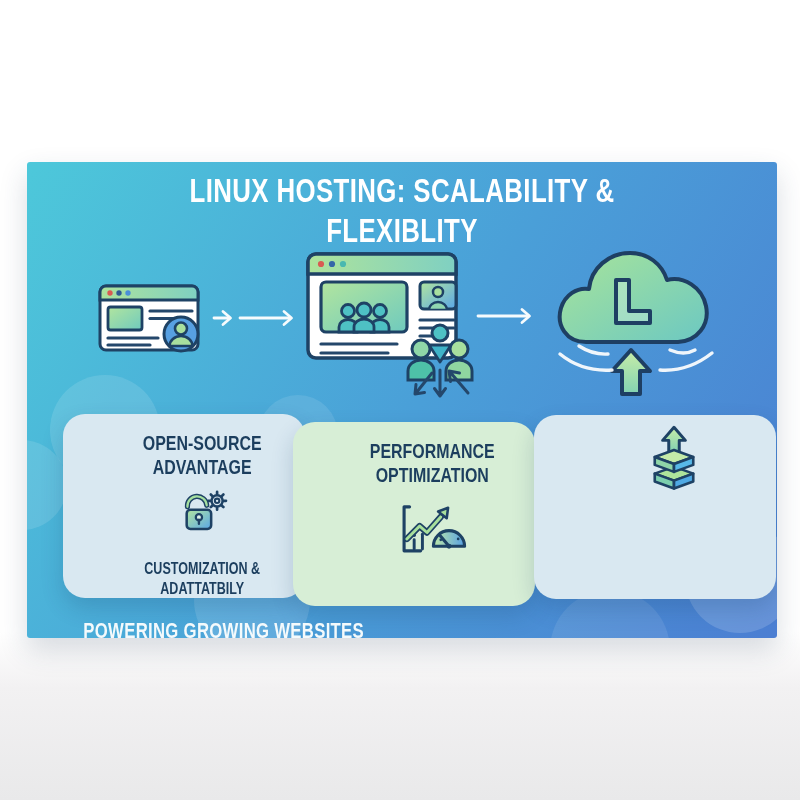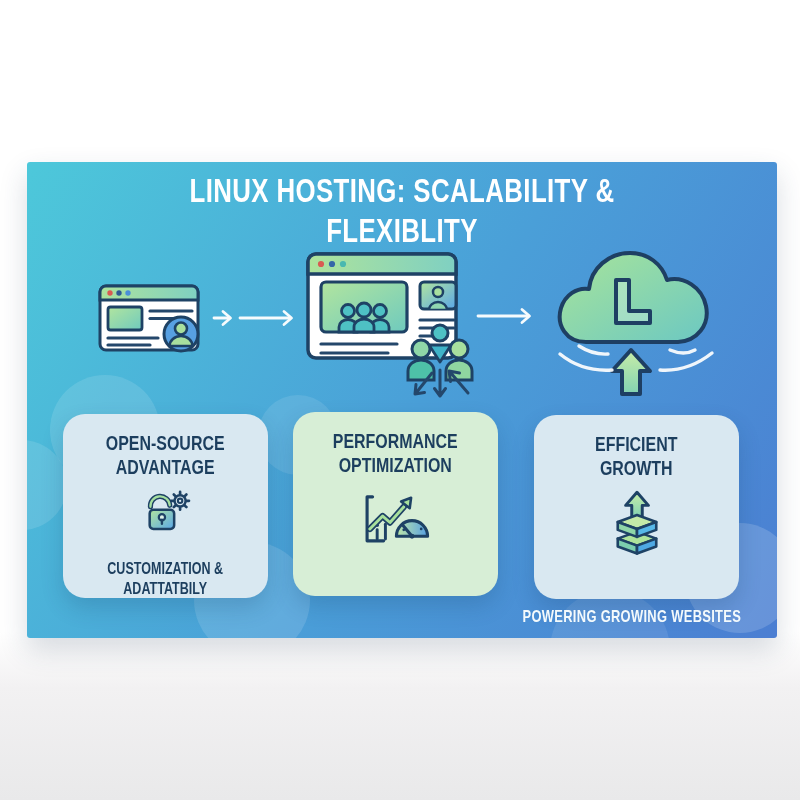--- a/index.html
+++ b/index.html
@@ -19,29 +19,30 @@
   .cond{display:inline-block;transform:scaleX(0.76);transform-origin:50% 50%;white-space:pre-line;}
   .title{
     position:absolute;left:0;right:0;top:8px;height:44px;text-align:center;
     color:#ffffff;font-weight:bold;font-size:34px;line-height:40px;letter-spacing:0.5px;margin:0;
   }
   .flow-item{position:absolute;}
   .card{
     position:absolute;width:205px;height:184px;border-radius:22px;
     display:flex;flex-direction:column;align-items:center;
     box-shadow:0 10px 22px rgba(18,58,100,0.20);
+    padding-left:37px;
   }
   .card-blue{background:#d9e8f1;}
   .card-green{background:#d7eed6;}
   .card-title{margin:17px 0 0 0;text-align:center;color:#1c3e5e;font-weight:bold;font-size:21px;line-height:1.15;}
   .card-icon{margin-top:7px;}
   .card-sub{margin:24px 0 0 0;text-align:center;color:#1c3e5e;font-weight:bold;font-size:16.5px;line-height:1.22;}
   .tagline{
-    position:absolute;left:0;right:0;top:444px;text-align:right;margin:1px;
-    color:#f4fafc;font-weight:bold;font-size:17px;letter-spacing:0.4px;
+    position:absolute;left:0;right:0;top:444px;text-align:left;margin:12px;
+    color:#f4fafc;font-weight:bold;font-size:22px;letter-spacing:0.4px;
   }
 </style>
 </head>
 <body>
 
 <svg width="0" height="0" style="position:absolute" aria-hidden="true">
   <defs>
     <linearGradient id="gHeader" x1="0" y1="0" x2="1" y2="0">
       <stop offset="0" stop-color="#aee39b"></stop>
         <stop offset="1" stop-color="#7fd0c2"></stop>
@@ -200,43 +201,41 @@
         <path d="M16,28 A13,13 0 1 1 42,26" fill="none" stroke="#1e4265" stroke-width="7" stroke-linecap="round"></path>
         <path d="M16,28 A13,13 0 1 1 42,26" fill="none" stroke="#a5dfa0" stroke-width="3" stroke-linecap="round"></path>
         <rect x="15" y="32" width="33" height="26" rx="5" fill="url(#gGreenBlue)" stroke="#1e4265" stroke-width="3.4"></rect>
         <circle cx="31.5" cy="42" r="4.2" fill="#dff3ea" stroke="#1e4265" stroke-width="3"></circle>
         <line x1="31.5" y1="45.5" x2="31.5" y2="51" stroke="#1e4265" stroke-width="3.2" stroke-linecap="round"></line>
       </svg>
       <p class="card-sub"><span class="cond">CUSTOMIZATION &amp;
 ADATTATBILY</span></p>
     </div>
 
-    <div class="card card-green" style="left:266px;top:250px;">
+    <div class="card card-green" style="left:266px;top:260px;">
       <h2 class="card-title"><span class="cond">PERFORMANCE
 OPTIMIZATION</span></h2>
       <svg class="card-icon" width="79" height="66" viewBox="0 0 86 72">
         <path d="M18,14 H12 V62 H30" fill="none" stroke="#1e4265" stroke-width="3.4" stroke-linecap="round" stroke-linejoin="round"></path>
         <circle cx="23" cy="45" r="2" fill="#1e4265"></circle>
           <line x1="23" y1="50" x2="23" y2="60" stroke="#1e4265" stroke-width="3.2" stroke-linecap="round"></line>
         <circle cx="32" cy="38" r="2" fill="#1e4265"></circle>
           <line x1="32" y1="44" x2="32" y2="60" stroke="#1e4265" stroke-width="3.2" stroke-linecap="round"></line>
         <path d="M15,49 L29,35 L37,42 L52,25" fill="none" stroke="#1e4265" stroke-width="7" stroke-linecap="round" stroke-linejoin="round"></path>
         <path d="M15,49 L29,35 L37,42 L52,25" fill="none" stroke="#a8e09c" stroke-width="3.2" stroke-linecap="round" stroke-linejoin="round"></path>
         <polygon points="60,15 58.5,26.5 49.1,19.1" fill="#a8e09c" stroke="#1e4265" stroke-width="2.8" stroke-linejoin="round"></polygon>
         <path d="M44,57 A17,17 0 0 1 78,57 L44,57 Z" fill="url(#gGauge)" stroke="#1e4265" stroke-width="3.4" stroke-linejoin="round"></path>
         <line x1="61" y1="57" x2="51" y2="45" stroke="#1e4265" stroke-width="3.4" stroke-linecap="round"></line>
         <circle cx="61" cy="57" r="2.6" fill="#1e4265"></circle>
         <circle cx="52" cy="50" r="1.5" fill="#1e4265"></circle>
           <circle cx="71" cy="49" r="1.5" fill="#1e4265"></circle>
       </svg>
     </div>
 
     <div class="card card-blue" style="left:507px;top:253px;">
-      <h2 class="card-title"><span class="cond">EFFICIENT
-GROWTH</span></h2>
       <svg class="card-icon" width="66" height="70" viewBox="0 0 74 80">
         <polygon points="37,6 50,21 43,21 43,34 31,34 31,21 24,21" fill="url(#gLightGreen)" stroke="#1e4265" stroke-width="3.4" stroke-linejoin="round"></polygon>
         <g stroke="#1e4265" stroke-width="3" stroke-linejoin="round">
           <polygon points="37,51 59,59 37,67 15,59" fill="#aee39b"></polygon>
           <polygon points="15,59 37,67 37,76 15,68" fill="#7ccfae"></polygon>
           <polygon points="59,59 37,67 37,76 59,68" fill="#4fa9e4"></polygon>
         </g>
         <g stroke="#1e4265" stroke-width="3" stroke-linejoin="round">
           <polygon points="37,32 59,40 37,48 15,40" fill="#c4eaa8"></polygon>
           <polygon points="15,40 37,48 37,57 15,49" fill="#8fd6a8"></polygon>

